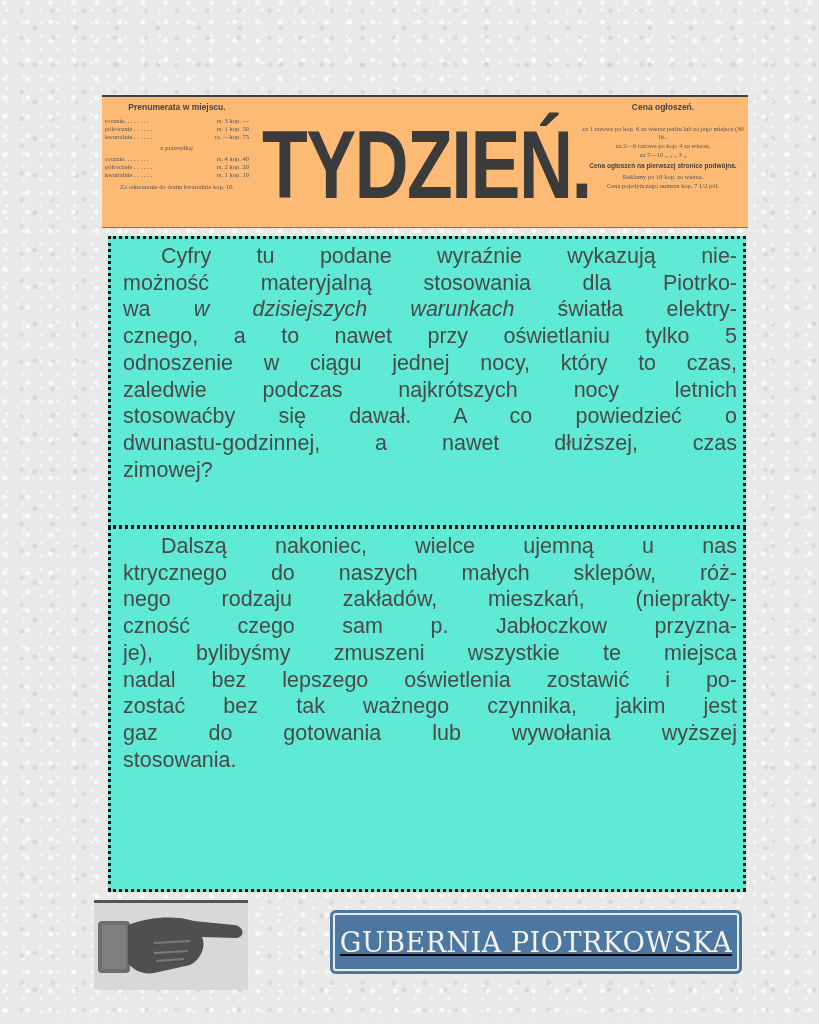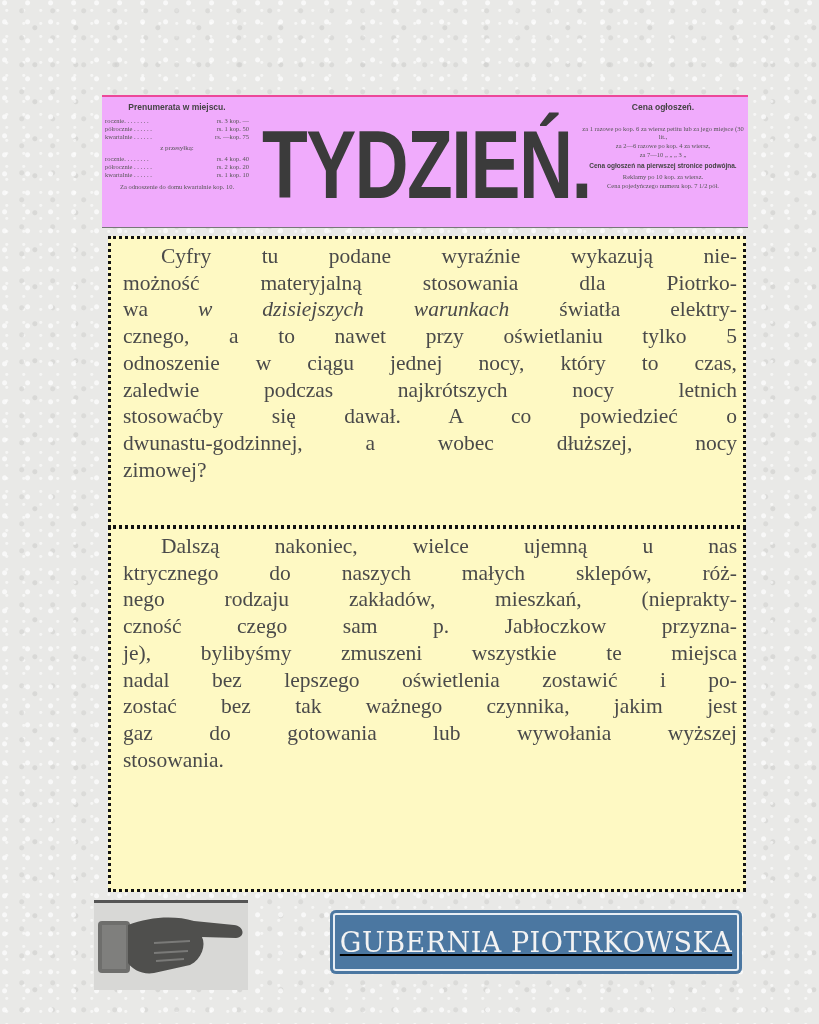--- a/index.html
+++ b/index.html
@@ -9,21 +9,21 @@
     background-image:
       radial-gradient(circle at 20% 15%, rgba(255,255,255,0.7) 0 2px, transparent 3px),
       radial-gradient(circle at 70% 40%, rgba(210,210,208,0.6) 0 2px, transparent 3px),
       radial-gradient(circle at 40% 80%, rgba(255,255,255,0.6) 0 1px, transparent 2px),
       radial-gradient(circle at 85% 75%, rgba(200,200,198,0.5) 0 2px, transparent 3px);
     background-size: 23px 19px, 31px 27px, 17px 13px, 41px 37px;
     font-family: "DejaVu Serif", serif;
   }
   .masthead {
     position:absolute; left:102px; top:95px; width:646px; height:133px;
-    background:#f0abfc; border-top:2px solid #ec4899; border-bottom:1px solid #777;
+    background:#fdba74; border-top:2px solid #404040; border-bottom:1px solid #777;
     box-sizing:border-box;
   }
   .mh-left { position:absolute; left:0; top:6px; width:150px; font-family:"Liberation Serif", serif; color:#555; font-size:6.5px; line-height:8px; }
   .mh-left h4 { margin:0 0 6px 0; text-align:center; font-family:"Liberation Sans", sans-serif; font-size:8.5px; color:#444; font-weight:bold; }
   .mh-left .sub { text-align:center; margin:3px 12px; font-size:7px; }
   .mh-row { display:flex; justify-content:space-between; padding:0 3px; }
   .mh-row .lbl { flex:1; }
   .mh-left .note { text-align:center; margin-top:4px; }
   .title {
     position:absolute; left:160px; top:8px; width:330px; height:120px;
@@ -31,24 +31,24 @@
     font-size:96px; line-height:120px; color:#3b3b3b; letter-spacing:-2px;
     transform:scaleX(0.78); transform-origin:left center; white-space:nowrap;
   }
   .mh-right { position:absolute; right:4px; top:6px; width:162px; font-family:"Liberation Serif", serif; color:#555; font-size:6.5px; line-height:8px; text-align:center; }
   .mh-right h4 { margin:0 0 14px 0; font-family:"Liberation Sans", sans-serif; font-size:8.5px; color:#444; font-weight:bold; }
   .mh-right .bold { font-family:"Liberation Sans", sans-serif; font-weight:bold; color:#444; margin:3px 0; }
   .mh-right p { margin:1px 0; }
 
   .article {
     position:absolute; left:108px; width:638px; box-sizing:border-box;
-    background:#fef9c3;
+    background:#5eead4;
     border:3px dotted #111;
     padding:4px 6px 4px 12px;
-    font-family:Liberation Serif, serif; font-size:21.5px; line-height:26.7px; color:#4a4a4a;
+    font-family:Liberation Sans, sans-serif; font-size:21.5px; line-height:26.7px; color:#4a4a4a;
     text-align:justify;
   }
   .article .line { display:block; text-align:justify; text-align-last:justify; white-space:nowrap; }
   .article .line.last { text-align-last:left; }
   .art1 { top:236px; height:292px; }
   .art2 { top:526px; height:366px; }
   .italic { font-style:italic; }
 
   .hand-box {
     position:absolute; left:94px; top:900px; width:154px; height:87px;
@@ -112,21 +112,21 @@
 </div>
 
 <div class="article art1">
   <span class="line" style="padding-left:38px">Cyfry tu podane wyraźnie wykazują nie-</span>
   <span class="line">możność materyjalną stosowania dla Piotrko-</span>
   <span class="line"><span>wa </span><span class="italic">w dzisiejszych warunkach</span><span> światła elektry-</span></span>
   <span class="line">cznego, a to nawet przy oświetlaniu tylko 5</span>
   <span class="line">odnoszenie w ciągu jednej nocy, który to czas,</span>
   <span class="line">zaledwie podczas najkrótszych nocy letnich</span>
   <span class="line">stosowaćby się dawał. A co powiedzieć o</span>
-  <span class="line">dwunastu-godzinnej, a wobec dłuższej, nocy</span>
+  <span class="line">dwunastu-godzinnej, a nawet dłuższej, czas</span>
   <span class="line last">zimowej?</span>
 </div>
 
 <div class="article art2">
   <span class="line" style="padding-left:38px">Dalszą nakoniec, wielce ujemną u nas</span>
   <span class="line">ktrycznego do naszych małych sklepów, róż-</span>
   <span class="line">nego rodzaju zakładów, mieszkań, (niepraktу-</span>
   <span class="line">czność czego sam p. Jabłoczkow przyzna-</span>
   <span class="line">je), bylibyśmy zmuszeni wszystkie te miejsca</span>
   <span class="line">nadal bez lepszego oświetlenia zostawić i po-</span>

